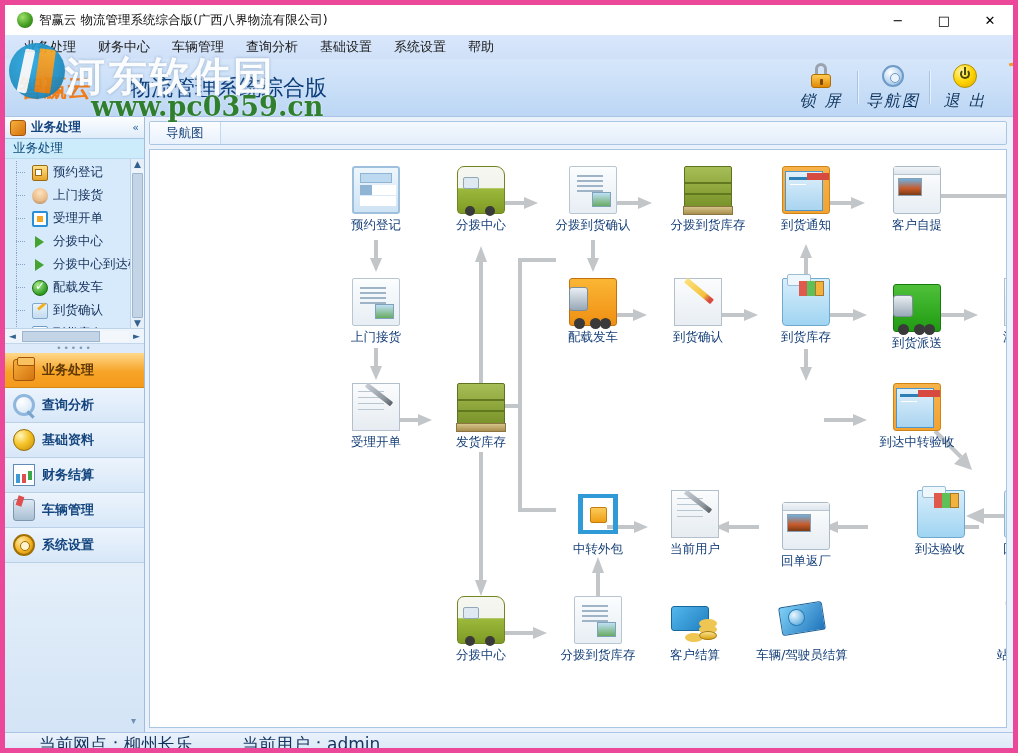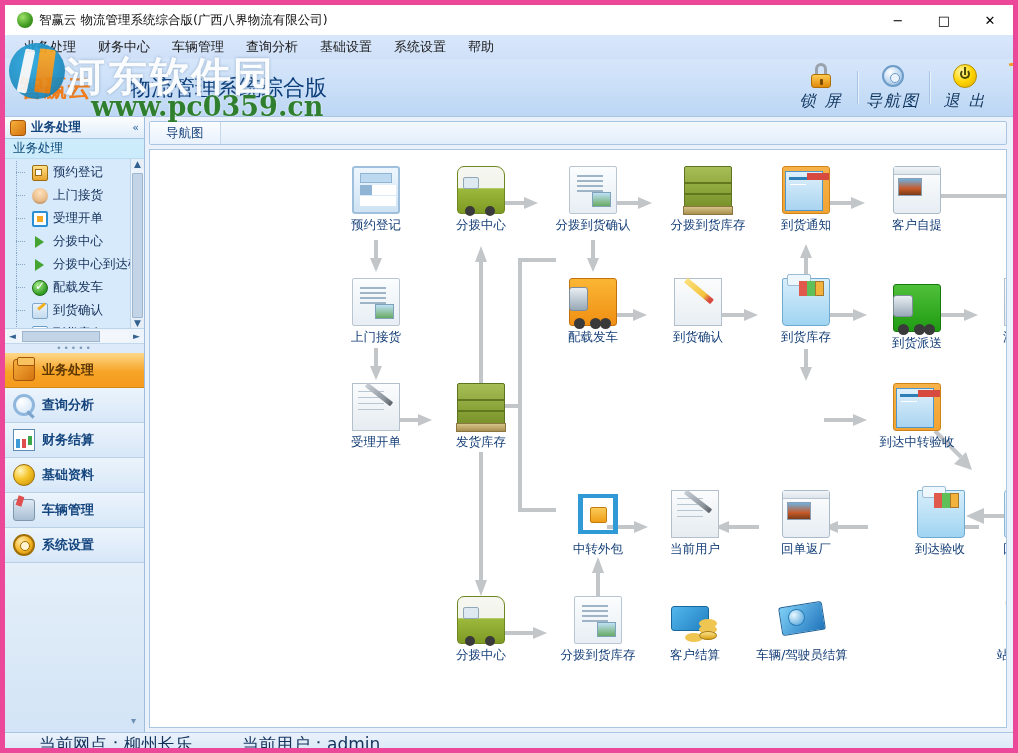--- a/index.html
+++ b/index.html
@@ -472,26 +472,26 @@
       <div class="sb-nav">
         <div class="nav-btn active">
           <span class="nav-ic ni-box"></span>
           <span>业务处理</span>
         </div>
         <div class="nav-btn">
           <span class="nav-ic ni-mag"></span>
           <span>查询分析</span>
         </div>
         <div class="nav-btn">
+          <span class="nav-ic ni-ball"></span>
+          <span>基础资料</span>
+        </div>
+        <div class="nav-btn">
           <span class="nav-ic ni-chart"></span>
           <span>财务结算</span>
-        </div>
-        <div class="nav-btn">
-          <span class="nav-ic ni-ball"></span>
-          <span>基础资料</span>
         </div>
         <div class="nav-btn">
           <span class="nav-ic ni-veh"></span>
           <span>车辆管理</span>
         </div>
         <div class="nav-btn">
           <span class="nav-ic ni-cog"></span>
           <span>系统设置</span>
         </div>
       </div>
@@ -745,21 +745,21 @@
         </div>
 
         <div class="node" style="left:400px;top:340px;">
           <div class="nicon fi-scaffold"></div>
           <div class="lbl">中转外包</div>
         </div>
         <div class="node" style="left:497px;top:340px;">
           <div class="nicon fi-pen"></div>
           <div class="lbl">当前用户</div>
         </div>
-        <div class="node" style="left:608px;top:340px;font-family:Liberation Serif, serif;">
+        <div class="node" style="left:608px;top:352px;font-family:Liberation Serif, serif;">
           <div class="nicon fi-browser"></div>
           <div class="lbl">回单返厂</div>
         </div>
         <div class="node" style="left:719px;top:340px;align-items:flex-end;">
           <div class="nicon fi-folder-files"></div>
           <div class="lbl">到达验收</div>
         </div>
         <div class="node" style="left:830px;top:340px;">
           <div class="nicon fi-folder-doc"></div>
           <div class="lbl">回单寄送</div>

